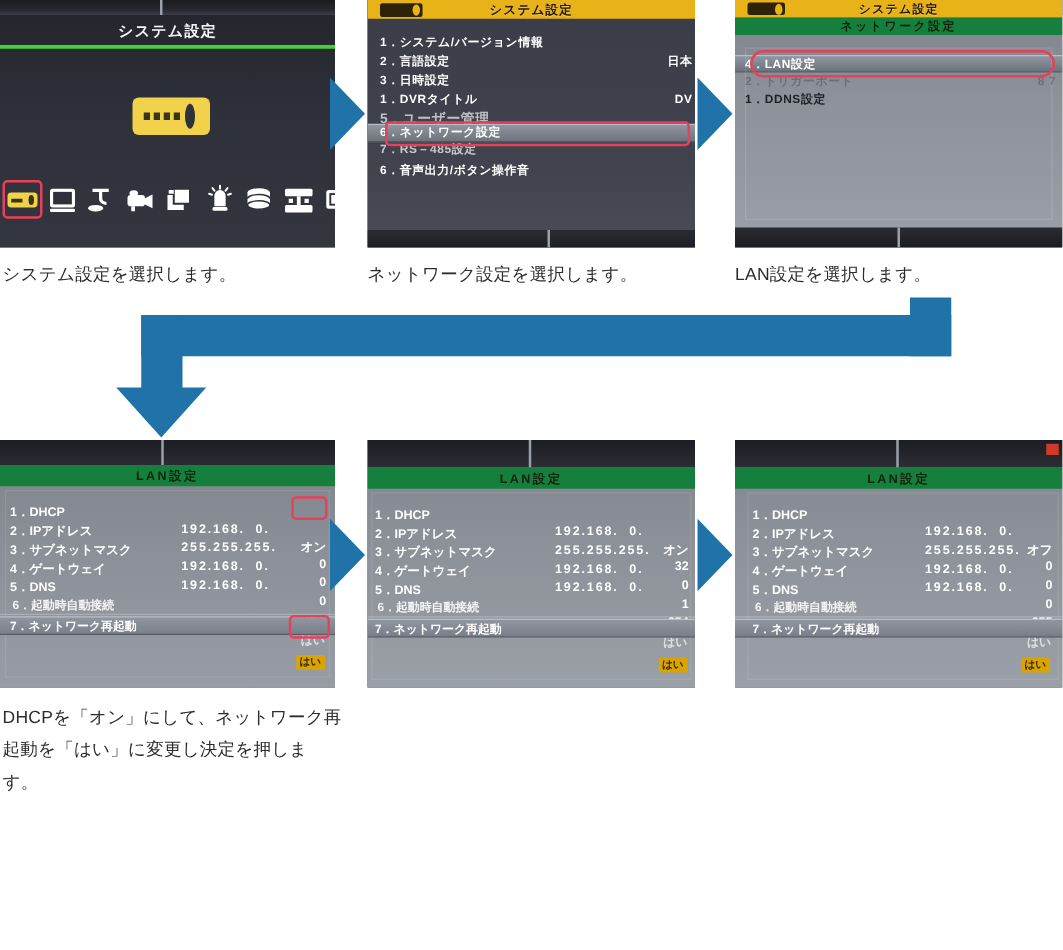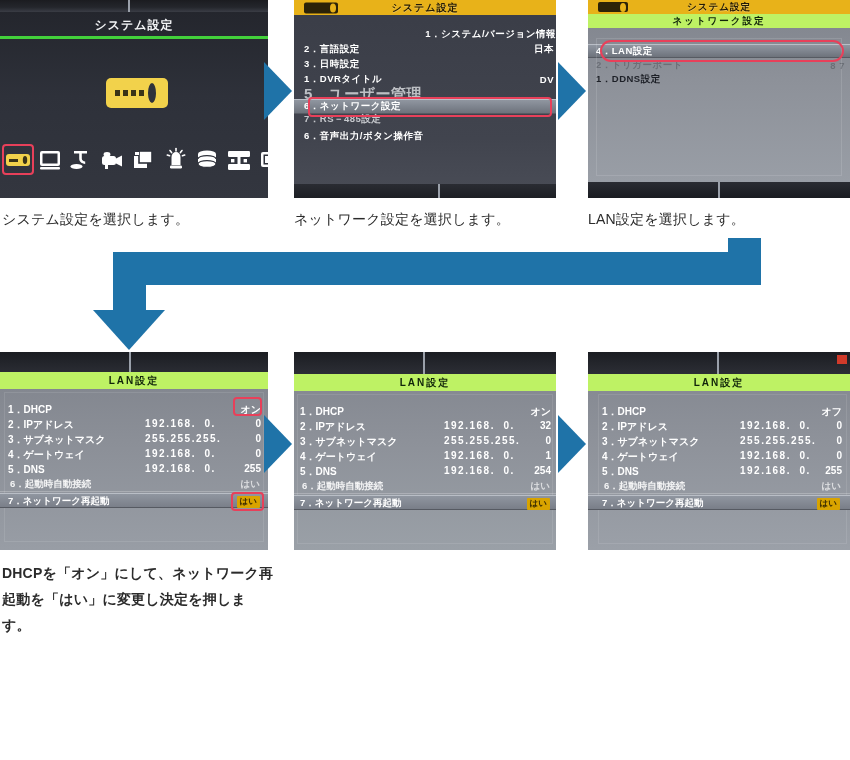--- a/index.html
+++ b/index.html
@@ -41,21 +41,21 @@
     display:flex; align-items:center; justify-content:flex-end;
   }
   .tabbar .tab-icon::after{
     content:""; width:6px; height:9px; margin-right:2px;
     background:#e8b219; border-radius:50%;
   }
 
   
   .greenbar {
     position:absolute; left:0; right:0;
-    background:#bef264;
+    background:#15803d;
     display:flex; align-items:center; justify-content:center;
   }
   .greenbar .green-title {
     color:#10240a; font-weight:bold; letter-spacing:2px;
   }
   .greenline {
     position:absolute; left:0; right:0; height:3px; background:#43d13b;
   }
 
   
@@ -84,21 +84,21 @@
   
   .redbox {
     position:absolute; border:2px solid #e8405a; border-radius:4px;
     pointer-events:none;
   }
 
   
   .lan-row { position:absolute; left:0; right:0; color:#fff; font-weight:bold; display:block; }
   .lan-row .n  { position:absolute; }
   .lan-row .ip { position:absolute; letter-spacing:1.5px; }
-  .lan-row .rv { position:absolute; }
+  .lan-row .rv { position:absolute;margin-top:28px; }
 
   
   .caption {
     position:absolute;
     color:#2b2b2b;
     font-size:14px;
     line-height:26px;
     letter-spacing:.2px;
   }
 
@@ -238,37 +238,37 @@
 
   <div class="panel" style="left:294px; top:0px; width:262px; height:198px;">
     <div style="position:absolute;inset:0;background:linear-gradient(180deg,#303views 0%,#343741 100%);"></div>
     <div style="position:absolute;left:0;right:0;top:0;height:198px;background:linear-gradient(180deg,#3a3d47 0%,#41444e 70%,#4a4d57 100%);"></div>
     <div class="tabbar" style="top:0; height:15px;">
       <div class="tab-icon"></div>
       <span class="tab-title" style="font-size:10px;">システム設定</span>
     </div>
 
     <div class="menu-body" style="top:15px; bottom:0;">
-      <div class="menu-row" style="top:12px;height:14px;font-size:9.5px;padding-left:10px;justify-content:flex-end;">
+      <div class="menu-row" style="top:12px;height:14px;font-size:9.5px;padding-left:10px;">
         <span class="mlabel">1．システム/バージョン情報</span>
         <span class="mvalue" style="right:4px;"></span>
       </div>
       <div class="menu-row" style="top:27px;height:14px;font-size:9.5px;padding-left:10px;">
         <span class="mlabel">2．言語設定</span>
         <span class="mvalue" style="right:2px;">日本</span>
       </div>
       <div class="menu-row" style="top:42px;height:14px;font-size:9.5px;padding-left:10px;">
         <span class="mlabel">3．日時設定</span>
         <span class="mvalue" style="right:4px;"></span>
       </div>
       <div class="menu-row" style="top:57px;height:14px;font-size:9.5px;padding-left:10px;">
         <span class="mlabel">1．DVRタイトル</span>
         <span class="mvalue" style="right:2px;">DV</span>
       </div>
-      <div class="menu-row dimrow" style="top:72px;height:14px;font-size:15px;padding-left:10px;opacity:.75;">
+      <div class="menu-row dimrow" style="top:72px;height:14px;font-size:11px;padding-left:10px;opacity:.75;">
         <span class="mlabel">5．ユーザー管理</span>
       </div>
       <div class="menu-row sel" style="top:84px;height:15px;font-size:9.5px;padding-left:10px;">
         <span class="mlabel">6．ネットワーク設定</span>
       </div>
       <div class="menu-row dimrow" style="top:97px;height:14px;font-size:9.5px;padding-left:10px;opacity:.8;">
         <span class="mlabel">7．RS－485設定</span>
       </div>
       <div class="menu-row" style="top:114px;height:14px;font-size:9.5px;padding-left:10px;">
         <span class="mlabel">6．音声出力/ボタン操作音</span>
@@ -459,15 +459,15 @@
       <div class="lan-row sel" style="top:104px;height:15px;font-size:9.5px;background:linear-gradient(180deg,#9096a0,#797e88);border-top:1px solid #b9bec6;border-bottom:1px solid #565a62;">
         <span class="n" style="left:14px;top:1px;">7．ネットワーク再起動</span>
         <span class="rv badge-yes" style="right:10px;top:2px;font-size:8.5px;">はい</span>
       </div>
     </div>
   </div>
 
   <div class="tri-arrow" style="left:264px; top:415px; border-top:29px solid transparent; border-bottom:29px solid transparent; border-left:28px solid #1f73a8;"></div>
   <div class="tri-arrow" style="left:558px; top:415px; border-top:29px solid transparent; border-bottom:29px solid transparent; border-left:28px solid #1f73a8;"></div>
 
-  <div class="caption" style="left:2px; top:560px; width:272px;font-weight:bold;">DHCPを「オン」にして、ネットワーク再起動を「はい」に変更し決定を押します。</div>
+  <div class="caption" style="left:2px; top:560px; width:272px;">DHCPを「オン」にして、ネットワーク再起動を「はい」に変更し決定を押します。</div>
 
 </div>
 
 </body></html>

